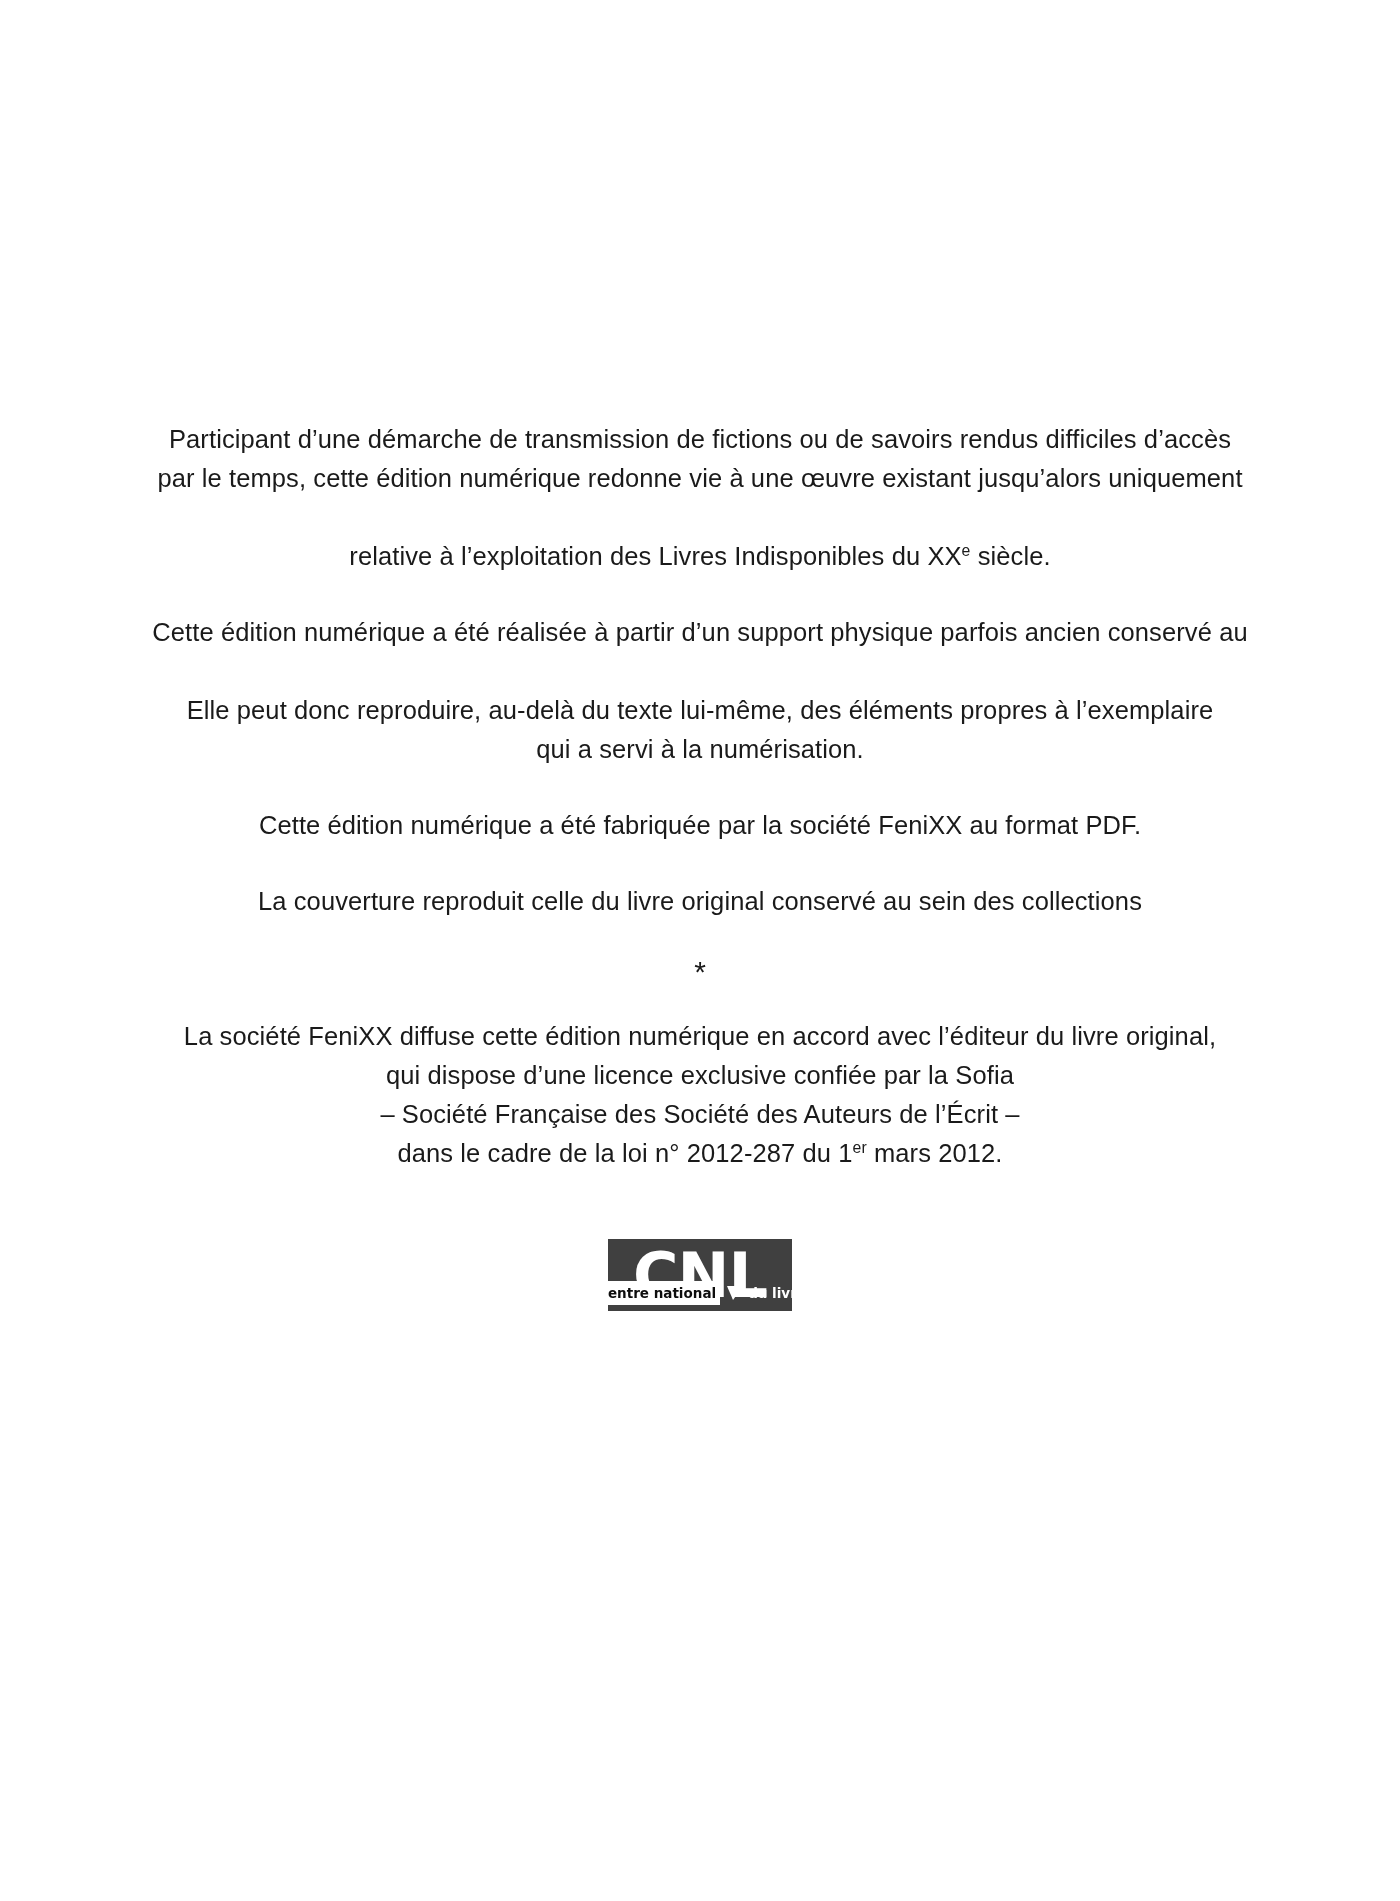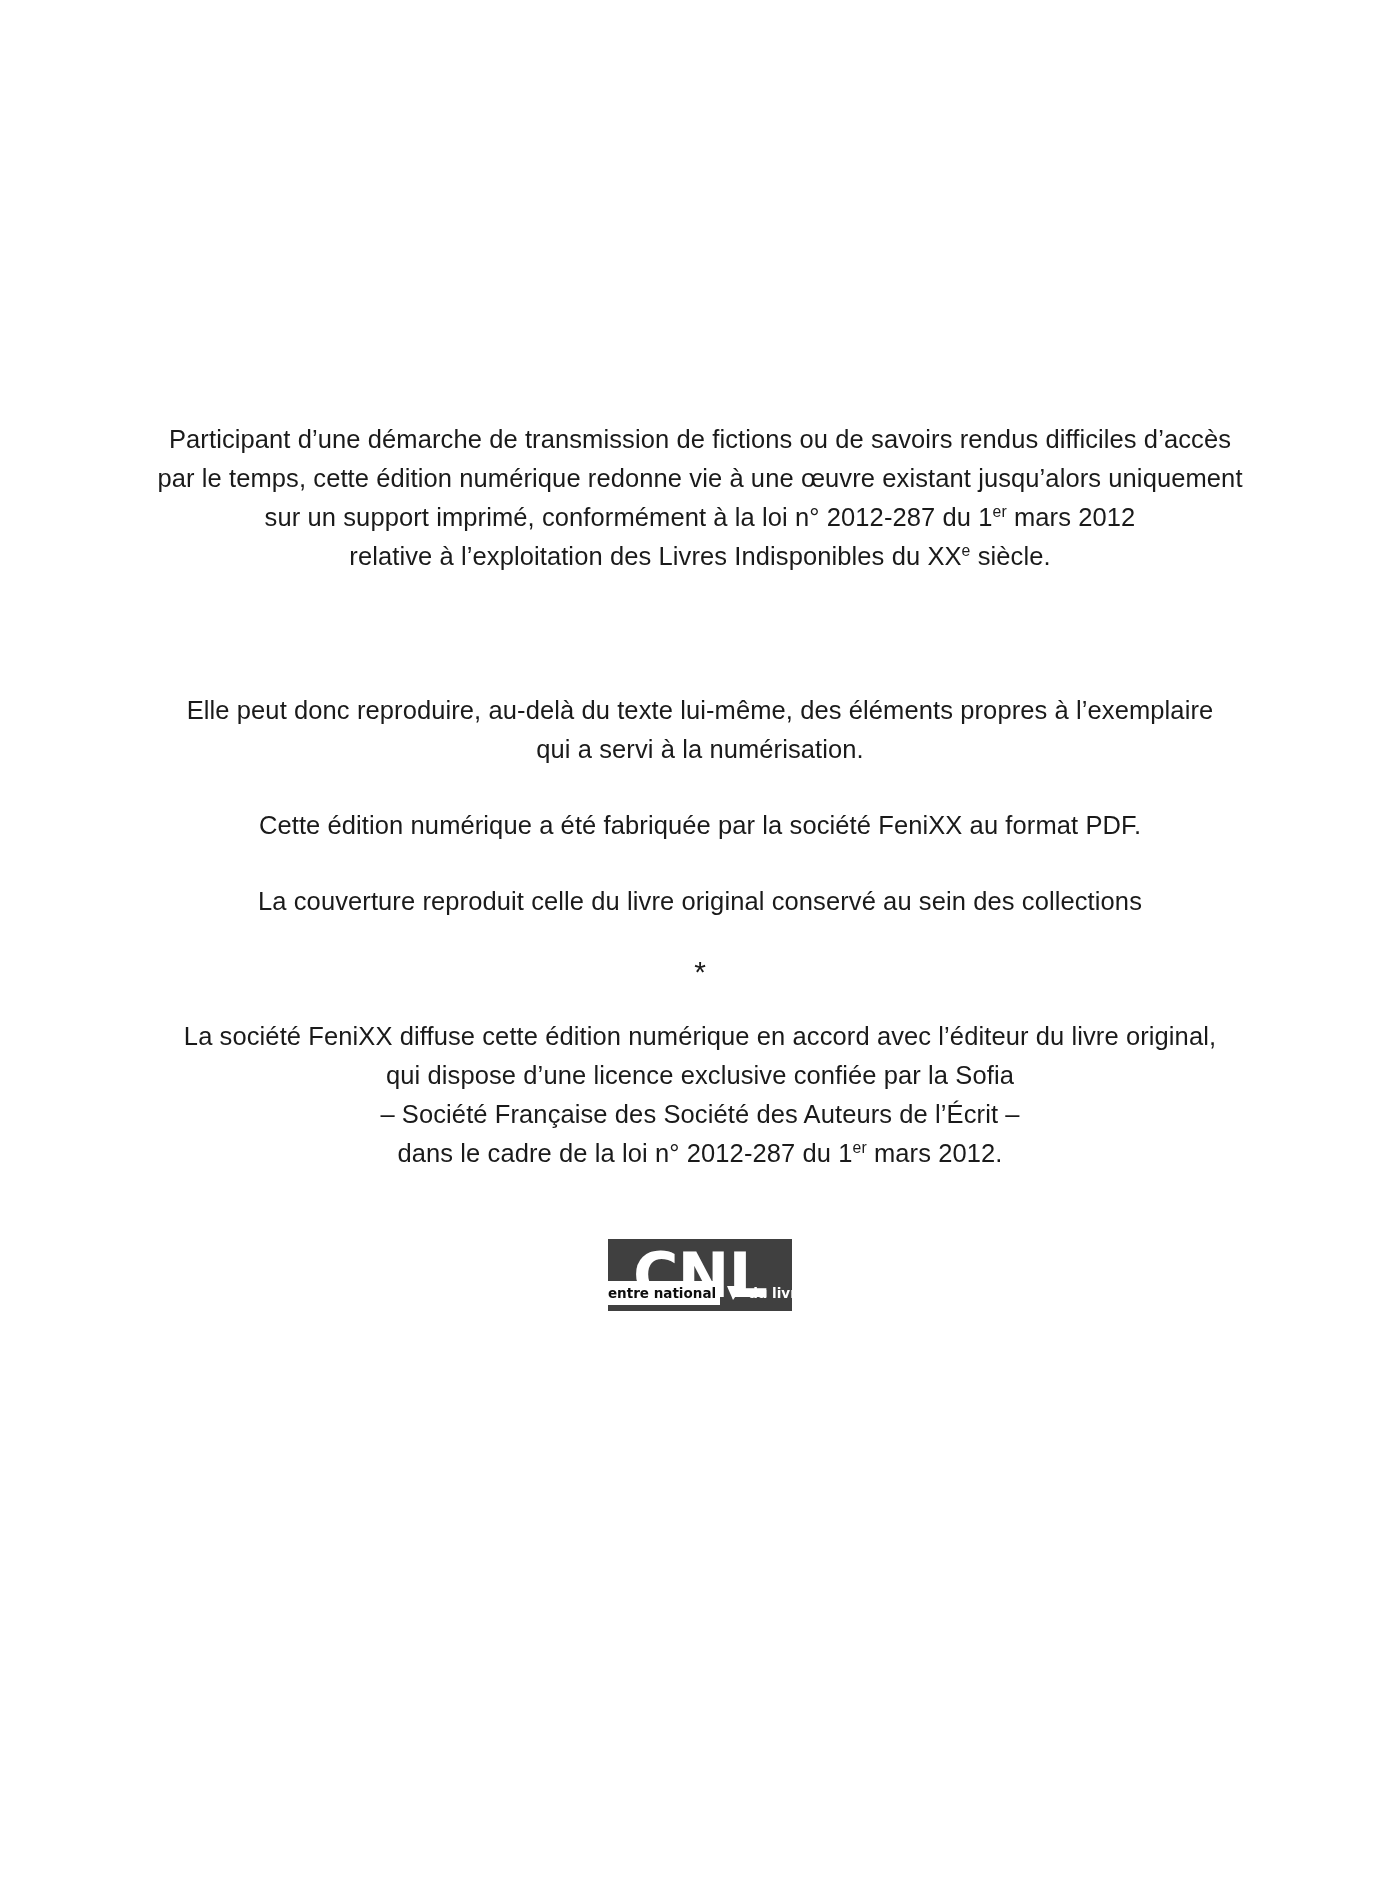--- a/index.html
+++ b/index.html
@@ -139,28 +139,28 @@
 </style>
 </head>
 <body>
 
 <div class="page">
   <div class="content">
 
     <div class="para">
       <span>Participant d’une démarche de transmission de fictions ou de savoirs rendus difficiles d’accès</span><br>
       <span>par le temps, cette édition numérique redonne vie à une œuvre existant jusqu’alors uniquement</span><br>
-      <span>sur un support imprimé, conformément à la loi n° 2012-287 du 1<sup>er</sup> mars 2012</span><br>
+      <br>
       <span>relative à l’exploitation des Livres Indisponibles du XX<sup>e</sup> siècle.</span>
     </div>
 
     <div class="gap-1"></div>
 
     <div class="para">
-      <br>
+      <span>Cette édition numérique a été réalisée à partir d’un support physique parfois ancien conservé au</span><br>
       <br>
       <span>Elle peut donc reproduire, au-delà du texte lui-même, des éléments propres à l’exemplaire</span><br>
       <span>qui a servi à la numérisation.</span>
     </div>
 
     <div class="gap-2"></div>
 
     <div class="para">
       <span>Cette édition numérique a été fabriquée par la société FeniXX au format PDF.</span>
     </div>

